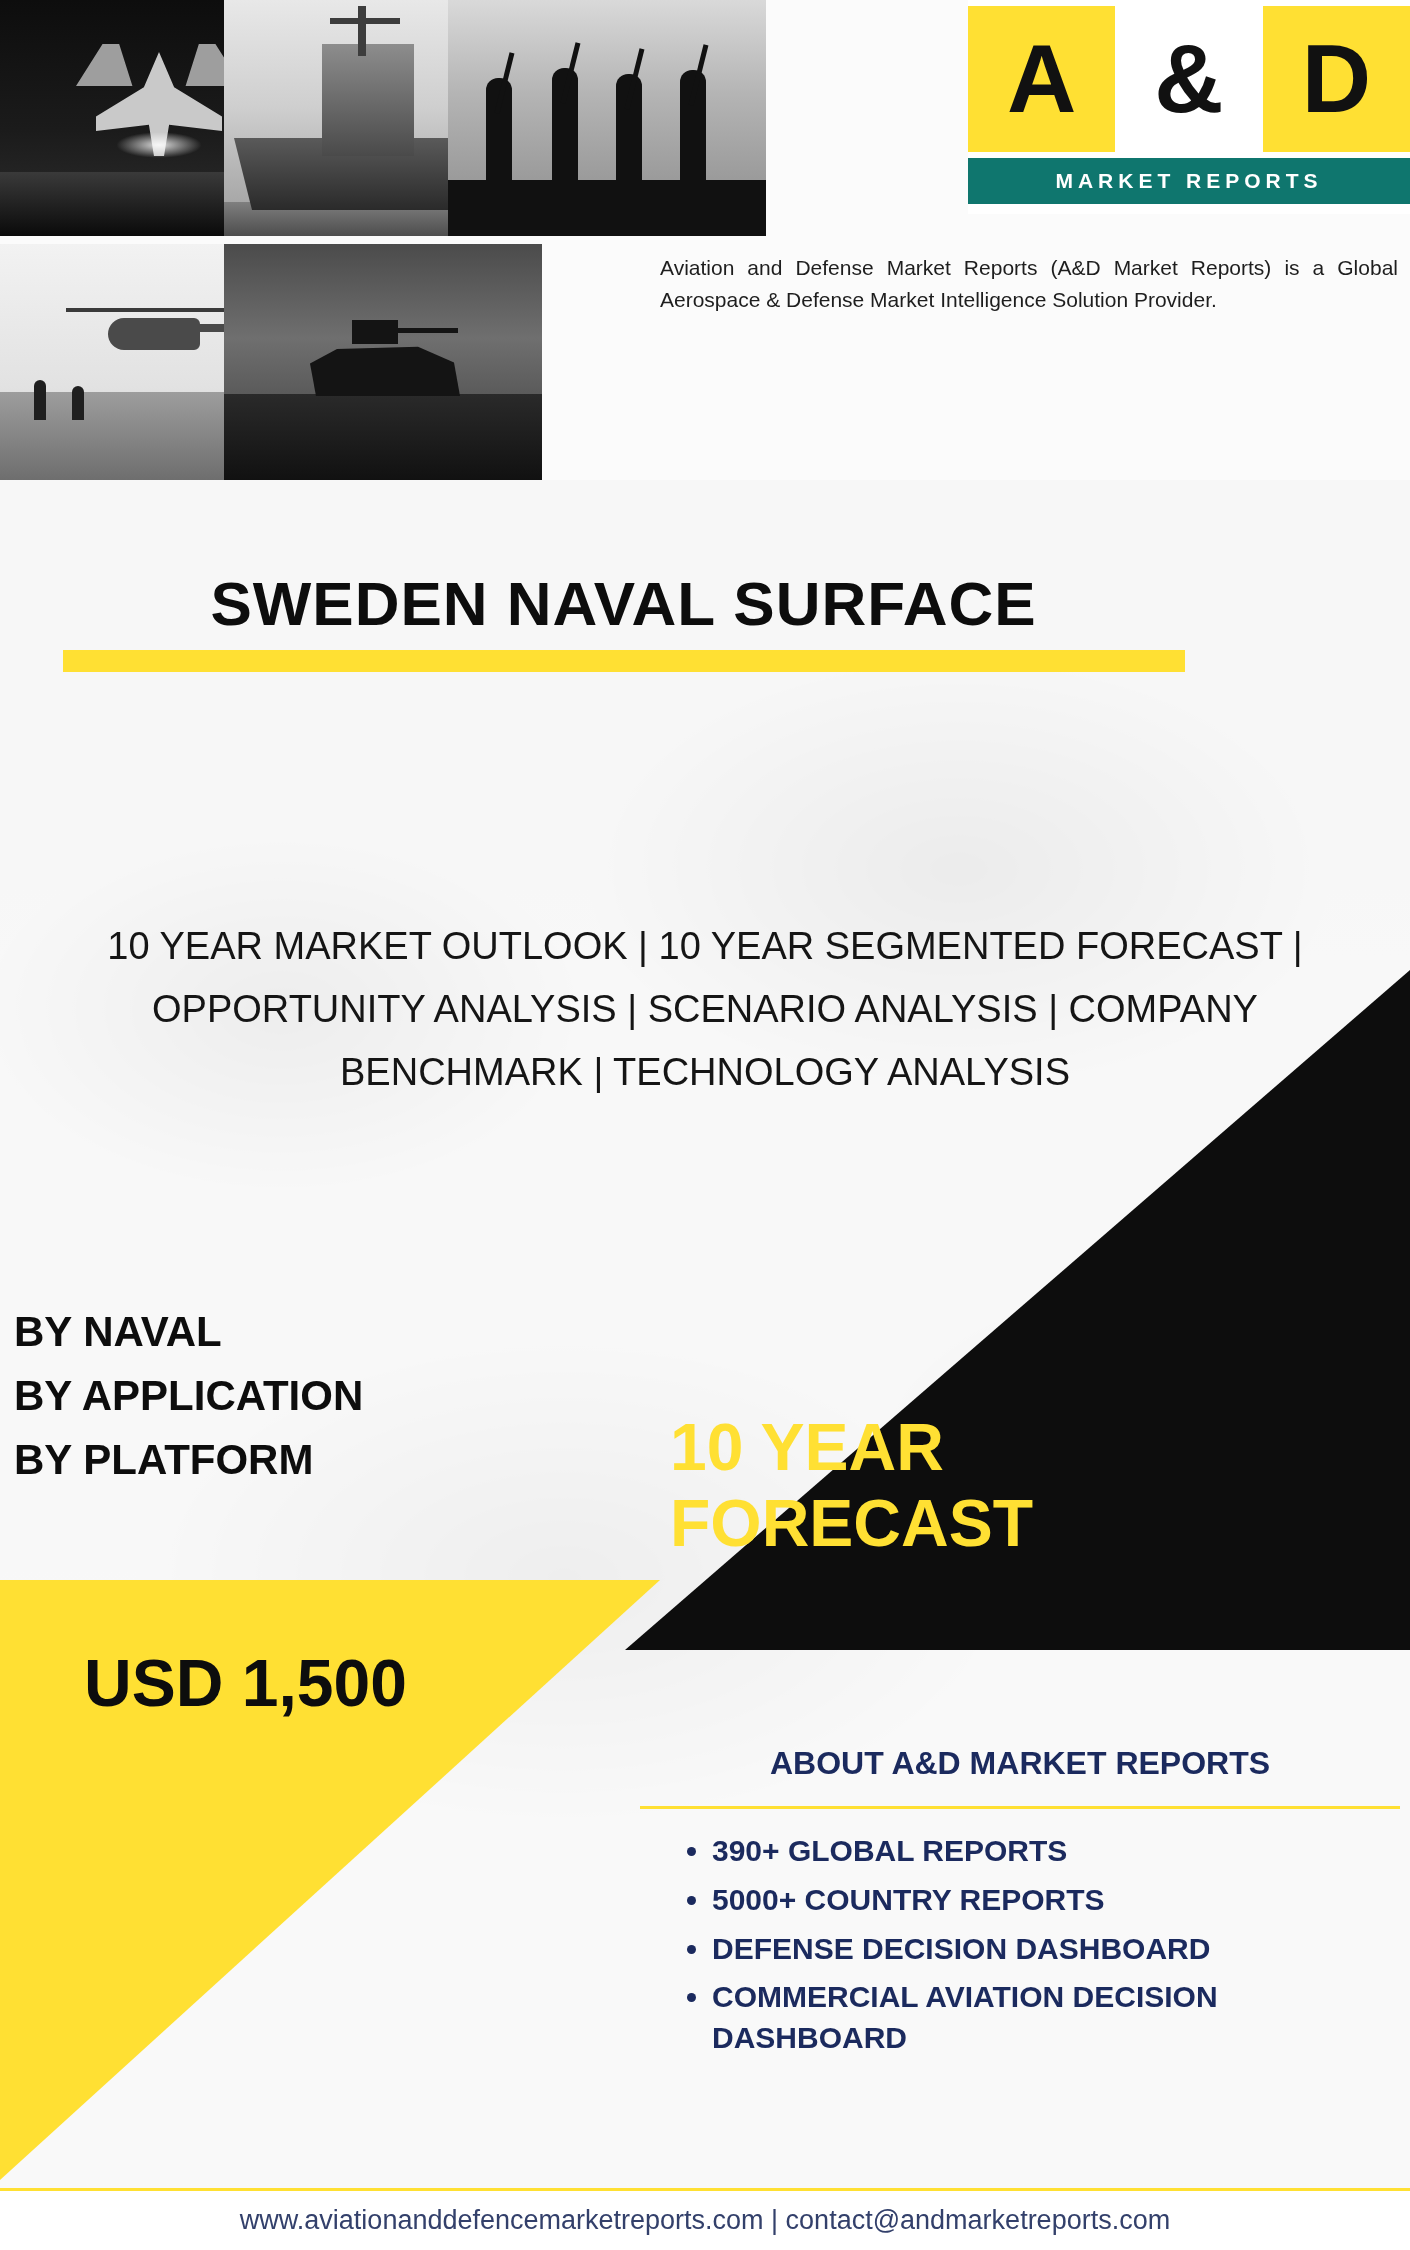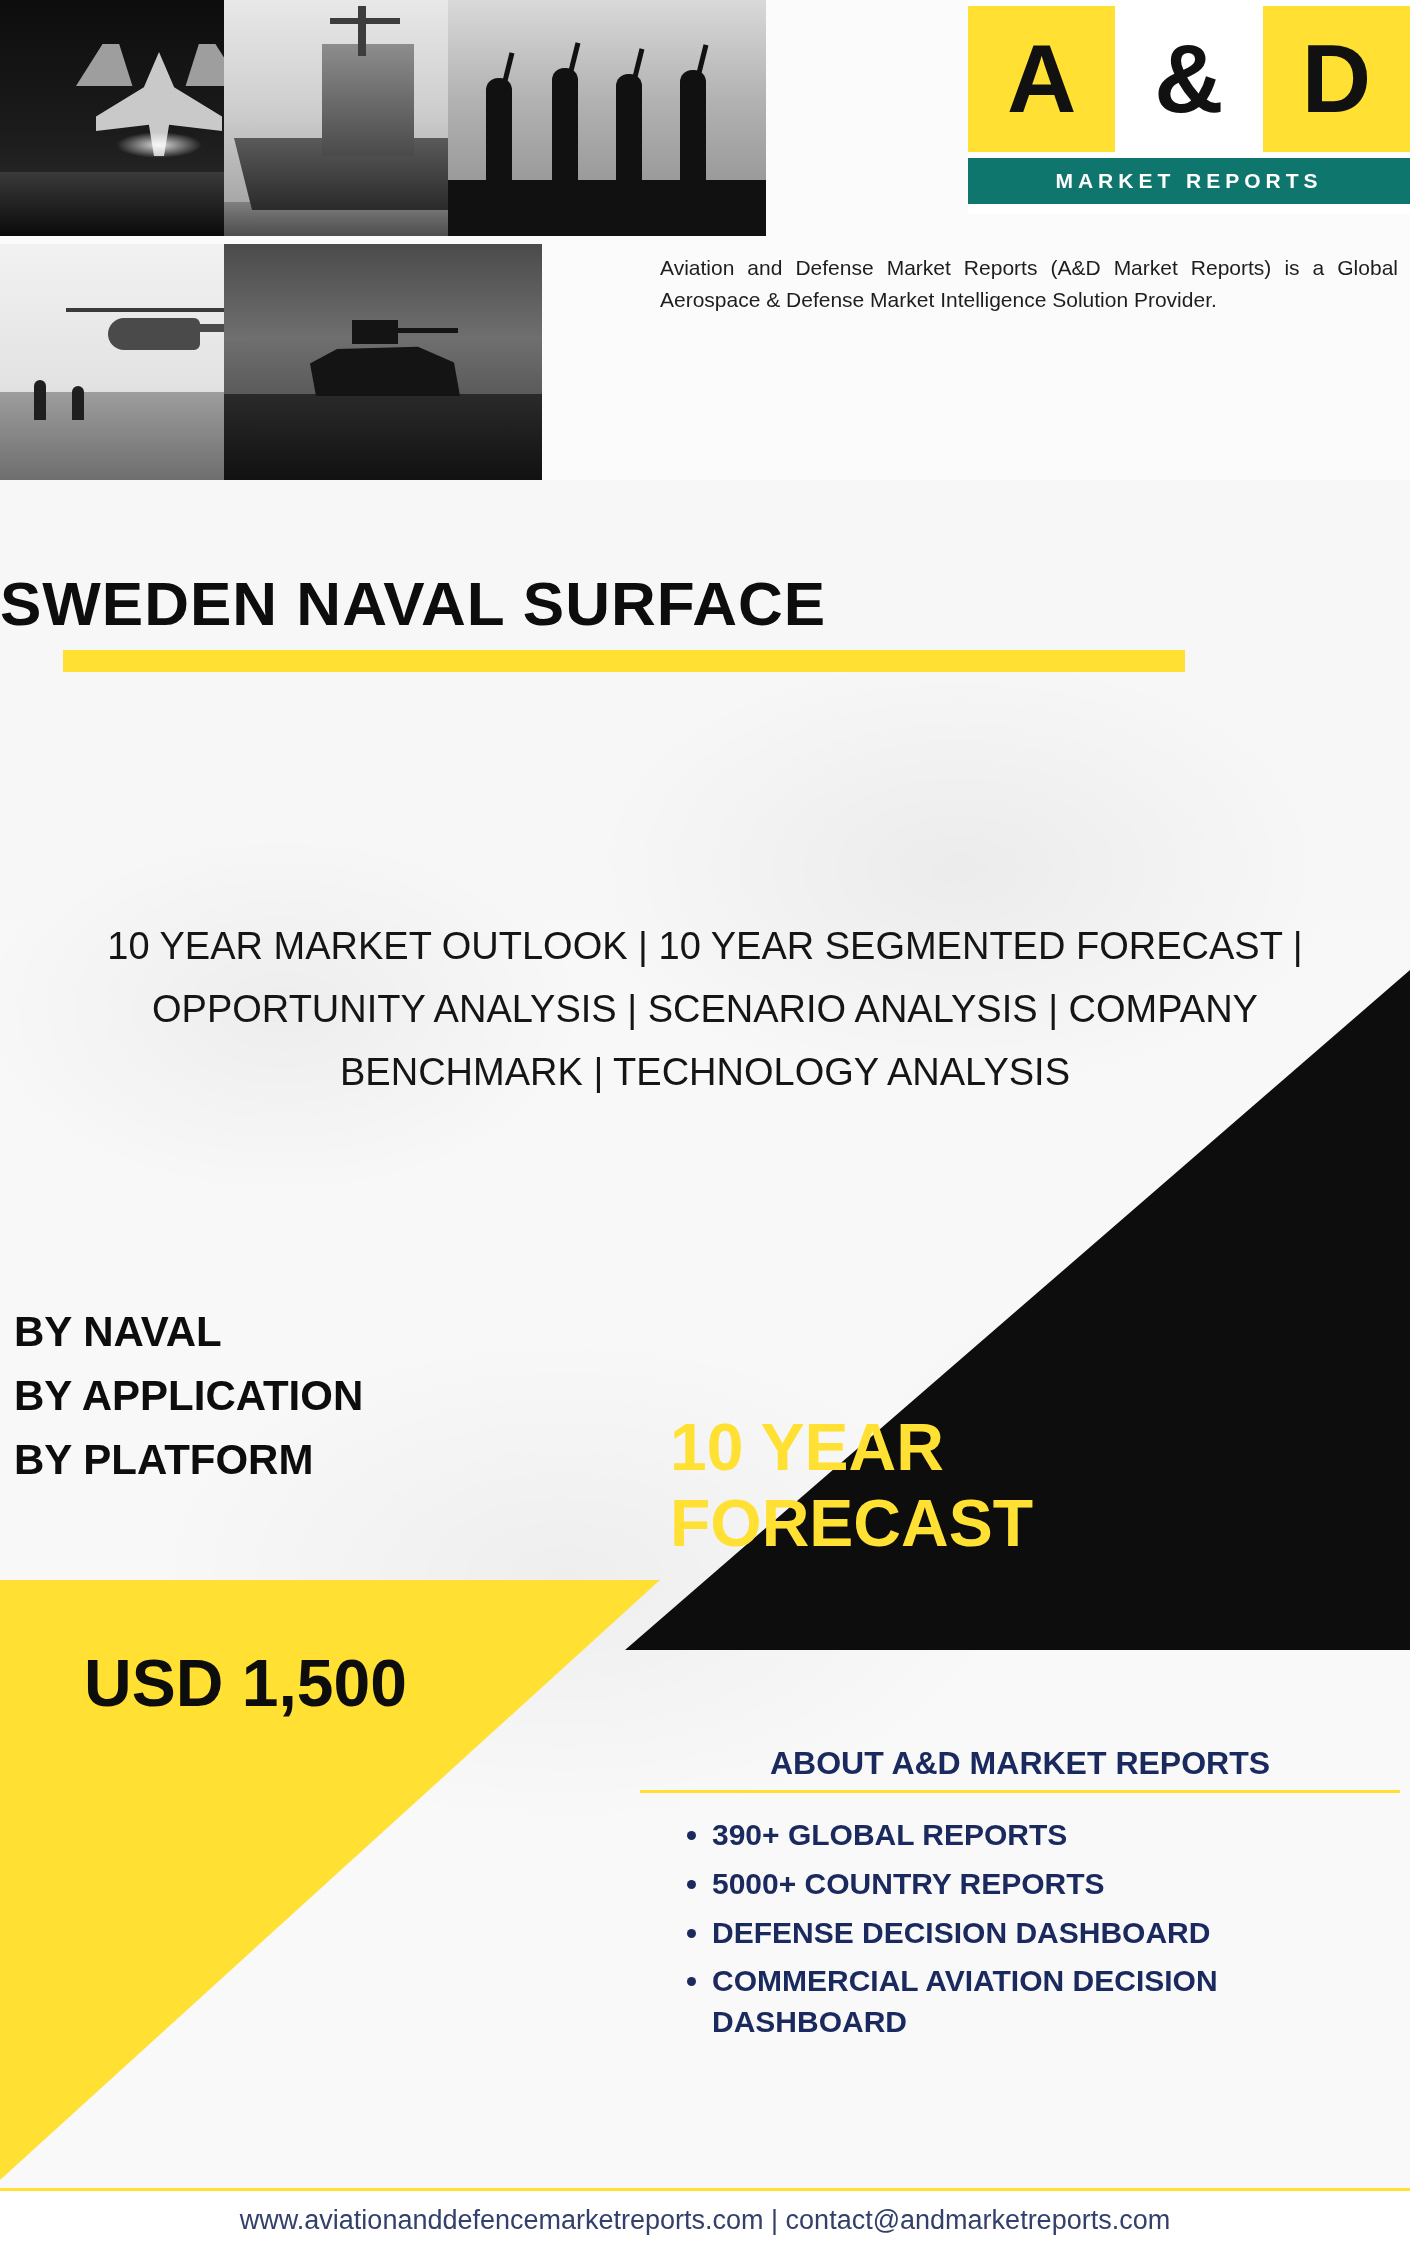--- a/index.html
+++ b/index.html
@@ -177,21 +177,21 @@
 
   
   .intro {
     position: absolute; left: 660px; top: 252px; width: 738px;
     font-size: 21px; line-height: 1.52; color: #1e1e1e;
     text-align: justify; z-index: 5;
   }
 
   
   .title-wrap {
-    position: absolute; left: 0; top: 570px; width: 1247px; text-align: left; z-index: 4;
+    position: absolute; left: 0; top: 570px; width: 1247px; text-align: center; z-index: 4;
   }
   .title-line {
     font-size: 62px; font-weight: 700; letter-spacing: 1px; color: #0d0d0d; line-height: 1.1;
   }
   .title-rule {
     width: 1122px; height: 22px; background: #ffe033; margin: 12px auto 14px auto;
   }
 
   
   .subtitle {
@@ -236,21 +236,21 @@
     position: absolute; left: 84px; top: 1645px; z-index: 6;
     font-size: 66px; font-weight: 700; color: #0d0d0d;
   }
 
   
   .about {
     position: absolute; left: 640px; top: 1745px; width: 760px; z-index: 6;
   }
   .about-title {
     font-size: 32px; font-weight: 700; color: #1b2a5e; text-align: center;
-    padding-bottom: 8px;
+    padding-bottom: 24px;
   }
   .about-underline { height: 3px; background: #ffe033; width: 100%; }
   .about-list { margin: 22px 0 0 72px; }
   .about-list li {
     font-size: 30px; font-weight: 700; color: #1b2a5e; line-height: 1.36;
     margin-bottom: 8px;
   }
 
   
   .footer {

